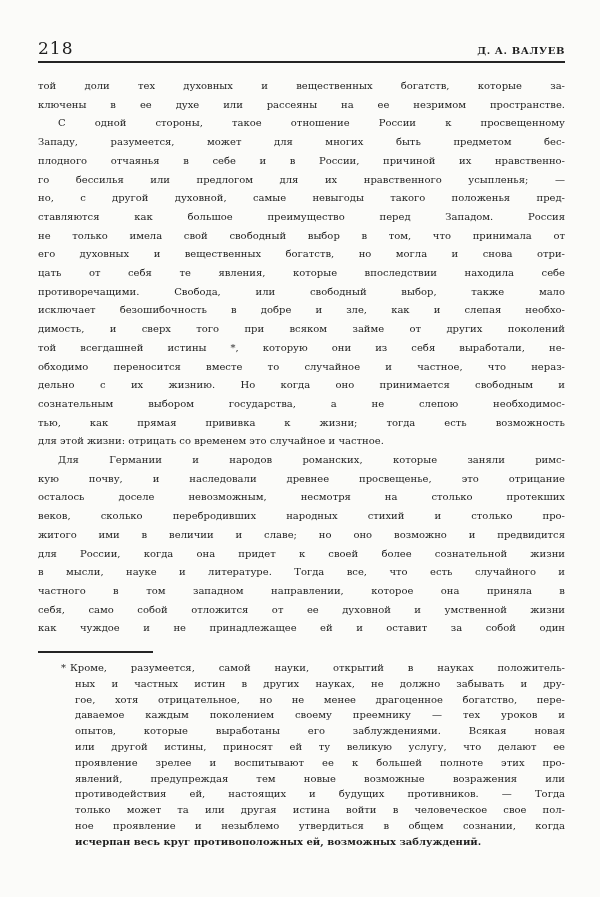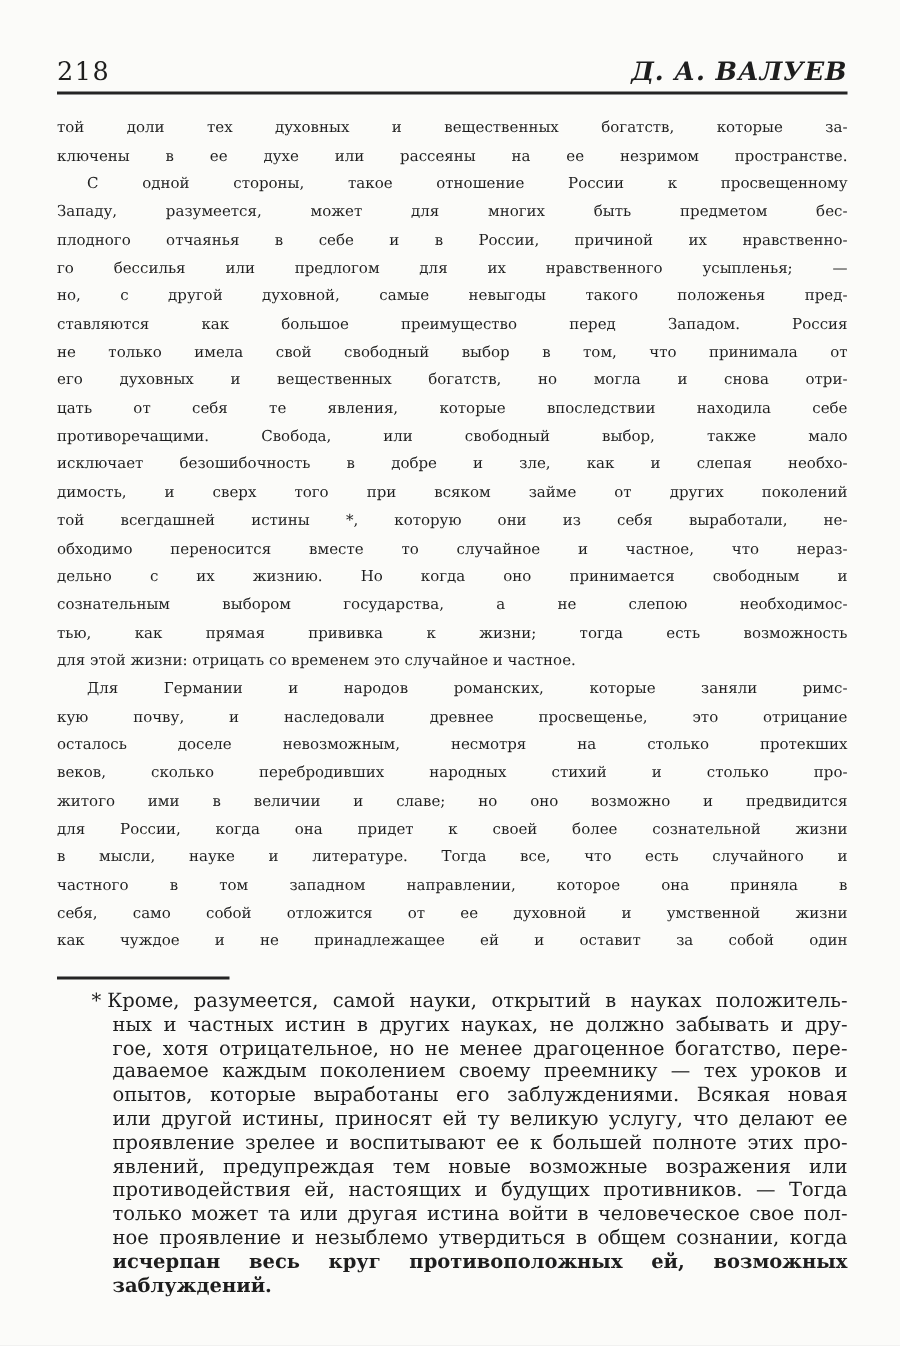--- a/index.html
+++ b/index.html
@@ -24,23 +24,22 @@
     justify-content: space-between;
     align-items: baseline;
     border-bottom: 2px solid #242424;
     padding-bottom: 3px;
   }
   .page-number {
     font-size: 17px;
     letter-spacing: 1px;
   }
   .running-head {
-    font-style: italic;
     font-weight: bold;
-    font-size: 17px;
+    font-size: 10px;
     letter-spacing: 0.6px;
   }
   .body-text {
     margin-top: 14px;
   }
   .bline {
     font-size: 10px;
     line-height: 18.7px;
     text-align: justify;
     text-align-last: justify;
@@ -51,21 +50,21 @@
   .fn-rule {
     width: 115px;
     border: none;
     border-top: 2px solid #242424;
     margin: 13px 0 7px 0;
   }
   .footnote {
     margin-left: 37px;
   }
   .fline {
-    font-size: 13px;
+    font-size: 10px;
     line-height: 15.8px;
     text-align: justify;
     text-align-last: justify;
   }
   .fline.first { text-indent: -14px; }
   .fline.para-end { text-align-last: left; font-weight: bold; }
   .fn-marker { padding-right: 4px; }
 </style>
 </head>
 <body>

